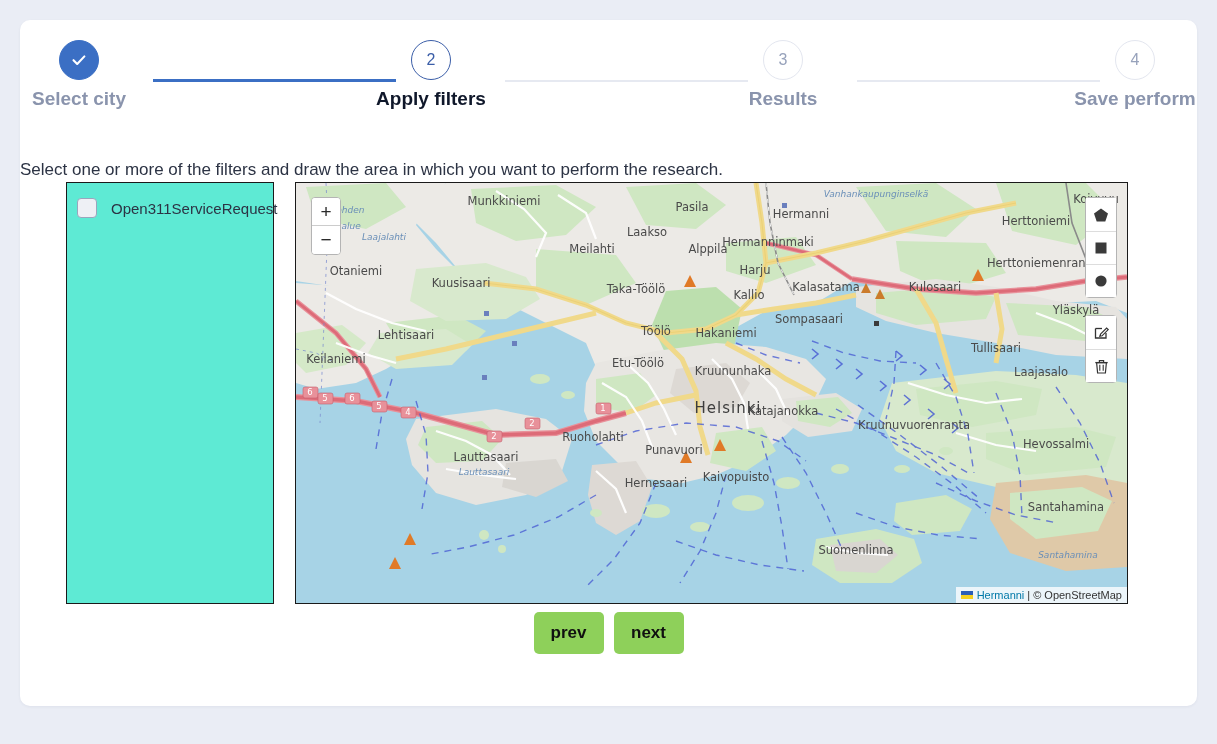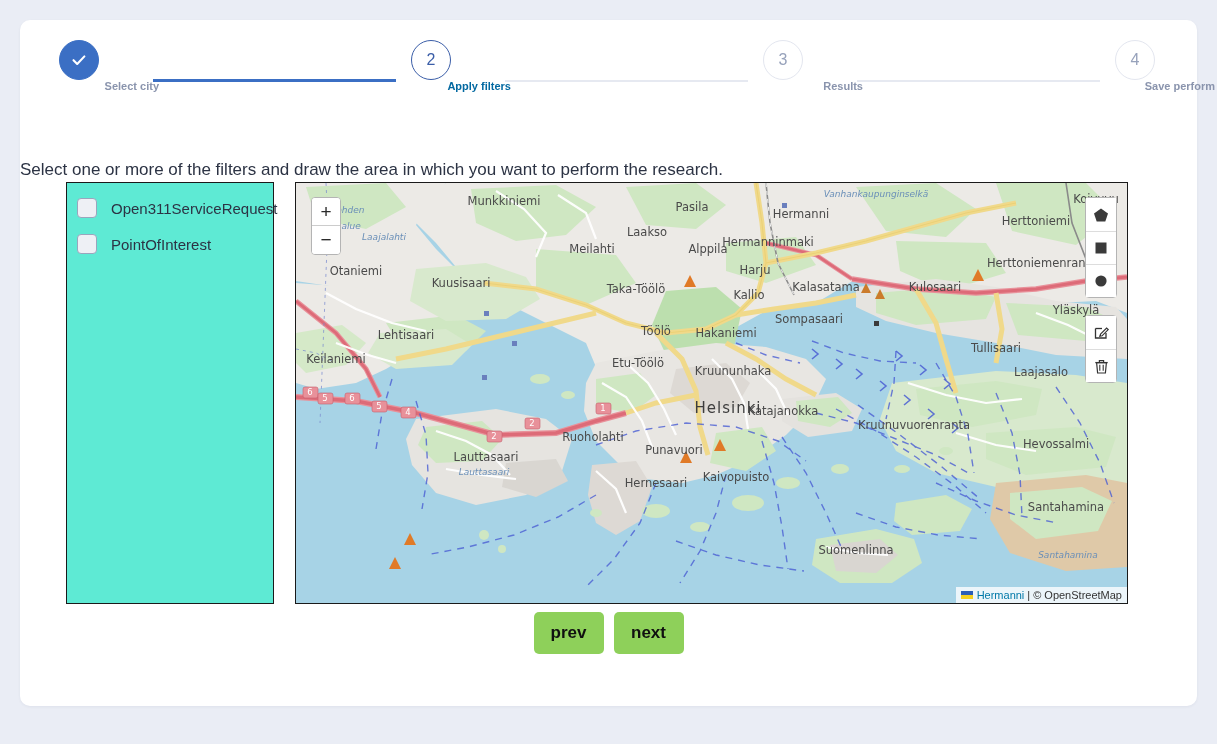--- a/index.html
+++ b/index.html
@@ -55,29 +55,28 @@
   }
   .step-circle.todo {
     border: 1px solid #e3e6ef;
     color: #97a2bb;
   }
   .check-glyph {
     display: block;
     width: 18px; height: 18px;
   }
   .step-label {
-    margin-top: 0;
-    font-size: 11px;
+    margin-top: 8px;
+    font-size: 19px;
     font-weight: bold;
     color: #8a94ad;
     white-space: nowrap;
-    text-align: right;
   }
   .step-label.done { color: #8a94ad; }
-  .step-label.active { color: #0369a1; }
+  .step-label.active { color: #0f172a; }
 
   .connector {
     position: absolute;
     top: 40px;
     height: 2px;
     background: #e6e9f1;
   }
   .connector.filled { background: #3b6fc4; height: 3px; top: 39px; }
 
   
@@ -272,24 +271,20 @@
   </div>
 
   <div class="instruction">Select one or more of the filters and draw the area in which you want to perform the research.</div>
 
   <div class="content">
 
     <div class="filter-panel">
       <div class="filter-row">
         <span class="cb"></span>
         <span class="filter-label">Open311ServiceRequest</span>
-      </div>
-      <div class="filter-row">
-        <span class="cb"></span>
-        <span class="filter-label">PointOfInterest</span>
       </div>
     </div>
 
     <div class="map-wrap">
 
       <div class="map-canvas">
         <svg width="831" height="420" viewBox="0 0 831 420" xmlns="http://www.w3.org/2000/svg">
           <defs>
             <clipPath id="mapclip">
                 <rect x="0" y="0" width="831" height="420"></rect>

